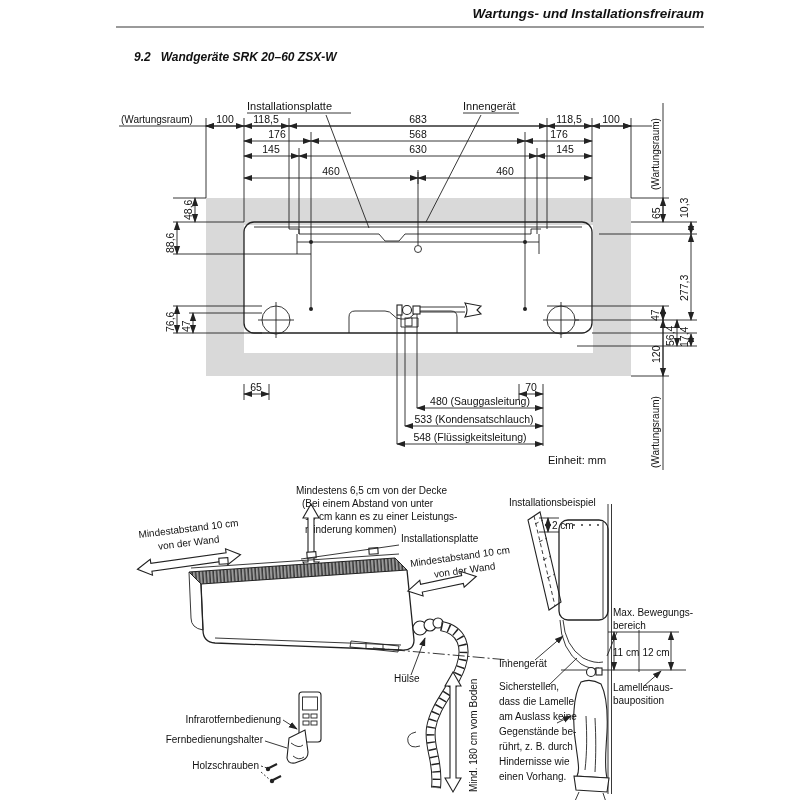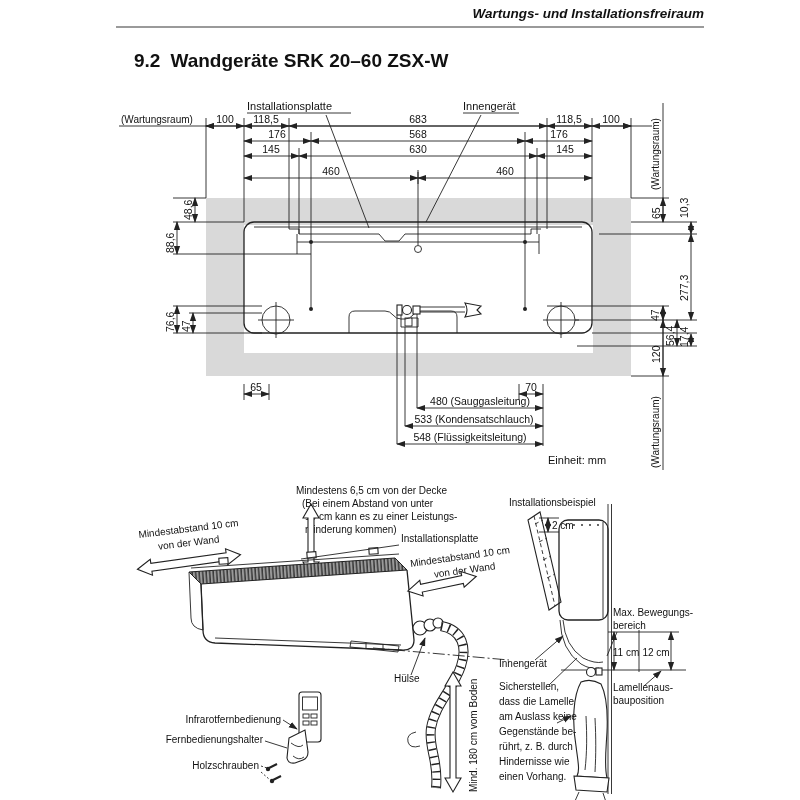--- a/index.html
+++ b/index.html
@@ -1,20 +1,20 @@
 <!DOCTYPE html>
 <html><head>
 <meta charset="utf-8">
 <style>
   html,body{margin:0;padding:0;background:#fff;}
   #page{position:relative;width:800px;height:800px;background:#ffffff;overflow:hidden;
         font-family:"Liberation Sans",sans-serif;color:#111;margin-left:16px;}
   #hdr{position:absolute;top:6px;right:112px;font-size:13.5px;font-weight:bold;font-style:italic;}
   #rule{position:absolute;top:26px;left:100px;right:112px;height:2px;background:#9a9a9a;}
-  #title{position:absolute;top:50px;left:118px;font-size:19px;font-weight:bold;}
+  #title{position:absolute;top:50px;left:118px;font-size:12px;font-weight:bold;font-style:italic;}
   #title span{margin-right:10px;}
   svg{position:absolute;}
   svg text{font-family:"Liberation Sans",sans-serif;fill:#111;}
   .d{font-size:10.5px;}
   .s{font-size:10px;}
   .lab{font-size:11px;}
   .ln{stroke:#222;stroke-width:0.9;fill:none;}
   .thk{stroke:#222;stroke-width:1.3;fill:none;}
   .wh{fill:#fff;stroke:#222;stroke-width:1.1;}
   .gray{fill:#d9d9d9;}

